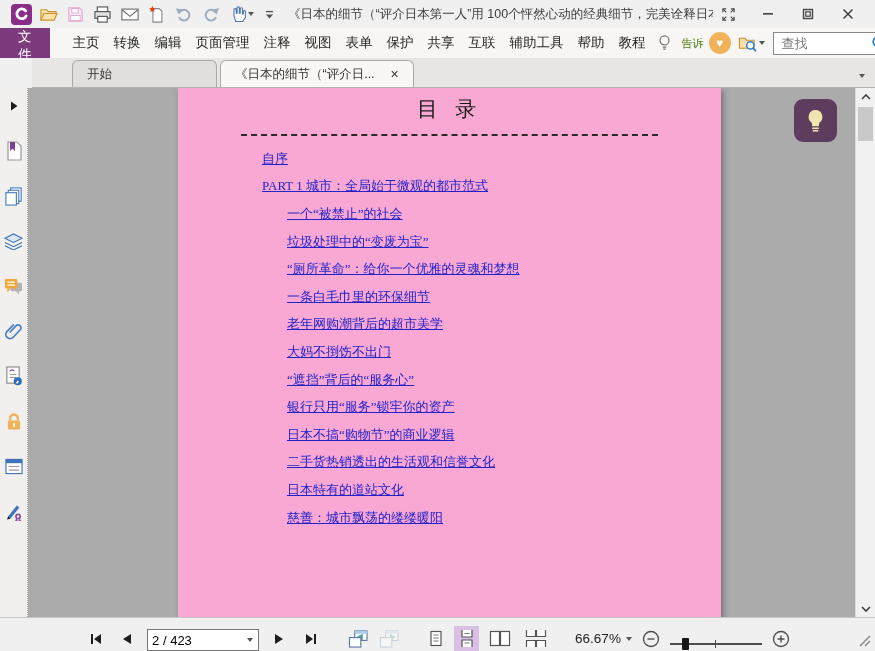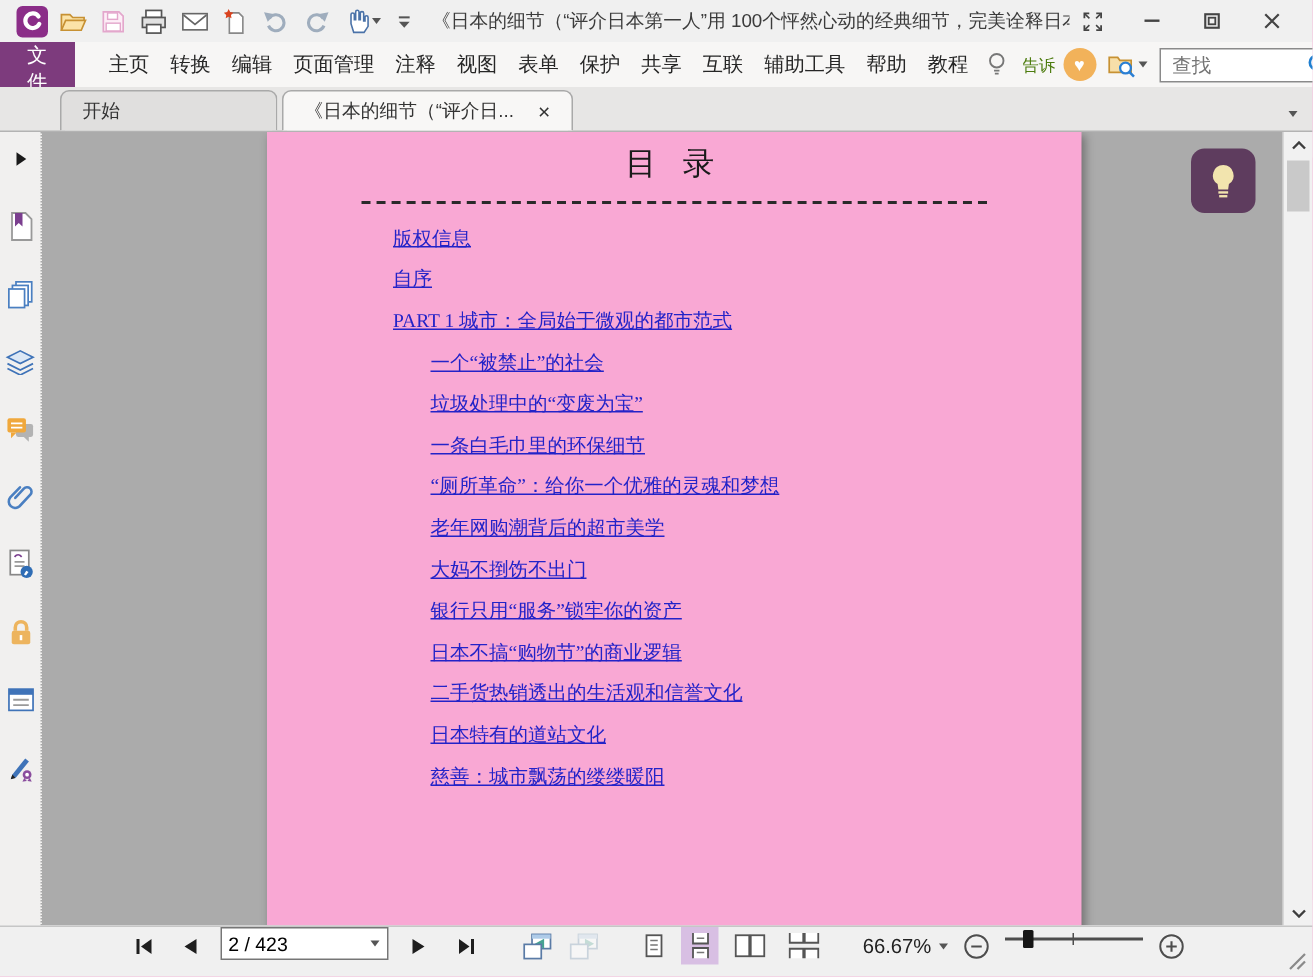--- a/index.html
+++ b/index.html
@@ -27,21 +27,21 @@
   .menu-tab { background:none; border:none; padding:6px 7px; font-size:13.5px; color:#262626; white-space:nowrap; }
   .menu-right { margin-left:auto; display:flex; align-items:center; gap:5px; padding-right:3px; }
   .mini-btn { border:none; background:transparent; width:24px; height:24px; display:flex; align-items:center; justify-content:center; padding:0; }
   .tellme-label { color:#4d7c0f; font-size:11px; max-width:28px; overflow:hidden; white-space:nowrap; }
   .heart-btn { width:22px; height:22px; border-radius:50%; border:none; background:#f2b25a; color:#fff; font-size:12px; line-height:22px; text-align:center; padding:0; }
   .caret { width:0; height:0; border-left:3.5px solid transparent; border-right:3.5px solid transparent; border-top:4px solid #555; }
   .search-box { display:flex; align-items:center; border:1px solid #8a8a8a; background:#fff; height:23px; width:120px; padding:0 3px 0 6px; }
   .search-box input { border:none; outline:none; flex:1; width:60px; font-size:13px; font-family:inherit; background:transparent; }
 
   
-  .tabbar { height:30px; background:#e7e6e5; border-bottom:1px solid #b3b3b3; display:flex; align-items:flex-end; padding-left:40px; position:relative; }
+  .tabbar { height:30px; background:#e7e6e5; border-bottom:1px solid #b3b3b3; display:flex; align-items:flex-end; padding-left:40px; position:relative;margin-left:32px; }
   .tab { height:27px; display:flex; align-items:center; padding:0 14px; font-size:12.5px; color:#333;
          border:1px solid #a9a9a9; border-bottom:none; border-radius:6px 6px 0 0; background:#e0dfde; margin-right:3px; }
   .tab-start { min-width:145px; }
   .tab.active { background:#f8f7f6; min-width:172px; }
   .tab-label { white-space:nowrap; overflow:hidden; }
   .tab-close { display:none; margin-left:auto; padding-left:16px; font-size:14px; color:#333; }
   .tab.closable .tab-close { display:inline; }
   .tabbar-caret { position:absolute; right:10px; bottom:9px; }
 
   
@@ -57,21 +57,21 @@
   .toc li.indent { padding-left:109px; }
   .toc a { font-family:"Liberation Serif","DejaVu Serif",serif; font-size:13px; color:#2323c8; text-decoration:underline; white-space:nowrap; }
   .assist { position:absolute; top:11px; right:18px; width:43px; height:43px; background:#5e3c5e; border:none; border-radius:9px; display:flex; align-items:center; justify-content:center; }
 
   .vscroll { width:20px; background:#f1f1f1; border-left:1px solid #d8d8d8; display:flex; flex-direction:column; align-items:stretch; }
   .vs-btn { height:17px; border:none; background:#f1f1f1; display:flex; align-items:center; justify-content:center; padding:0; }
   .vs-thumb { height:34px; margin:2px 2px 0; background:#c9c9c9; }
   .vs-fill { flex:1; }
 
   
-  .bottombar { height:34px; background:#f0f0f0; border-top:1px solid #c6c6c6; display:flex; align-items:flex-start; justify-content:center; gap:6px; position:relative; }
+  .bottombar { height:34px; background:#f0f0f0; border-top:1px solid #c6c6c6; display:flex; align-items:flex-end; justify-content:center; gap:6px; position:relative; }
   .tool-btn { background:none; border:none; width:25px; height:25px; display:flex; align-items:center; justify-content:center; padding:0; }
   .page-box { width:112px; height:22px; border:1px solid #767676; background:#fff; display:flex; align-items:center; padding:0 5px 0 2px; margin:0 2px; }
   .page-box input { border:none; outline:none; flex:1; width:70px; font-size:13px; font-family:inherit; }
   .group-gap { width:10px; }
   .layout-btn.active { background:#d8bfe3; }
   .zoom-btn { background:none; border:none; display:flex; align-items:center; gap:5px; font-size:13.5px; color:#222; padding:0 2px; height:25px; }
   .slider { width:92px; height:15px; position:relative; margin:0 2px; }
   .slider .track { position:absolute; top:7px; left:0; right:0; height:1.5px; background:#4d4d4d; }
   .slider .tick { position:absolute; left:45px; top:4px; width:1.5px; height:8px; background:#4d4d4d; }
   .slider .handle { position:absolute; left:12px; top:1.5px; width:7px; height:12.5px; background:#161616; border-radius:1px; }
@@ -369,57 +369,57 @@
         </span>
     </button>
   </div>
 
   <div class="docarea">
     <div class="page">
       <div class="doc-title">目 录</div>
       <hr class="doc-rule">
       <ul class="toc">
 
-          <li>
-            <a href="#">版权信息</a>
-          </li>
 
           <li>
             <a href="#">自序</a>
           </li>
 
           <li>
             <a href="#">PART 1 城市：全局始于微观的都市范式</a>
           </li>
 
           <li class="indent">
             <a href="#">一个“被禁止”的社会</a>
           </li>
 
           <li class="indent">
             <a href="#">垃圾处理中的“变废为宝”</a>
           </li>
 
           <li class="indent">
+            <a href="#">“厕所革命”：给你一个优雅的灵魂和梦想</a>
+          </li>
+
+          <li class="indent">
             <a href="#">一条白毛巾里的环保细节</a>
           </li>
 
-          <li class="indent">
-            <a href="#">“厕所革命”：给你一个优雅的灵魂和梦想</a>
-          </li>
-
 
           <li class="indent">
             <a href="#">老年网购潮背后的超市美学</a>
           </li>
 
           <li class="indent">
             <a href="#">大妈不捯饬不出门</a>
           </li>
 
+          <li class="indent">
+            <a href="#">“遮挡”背后的“服务心”</a>
+          </li>
 
 
           <li class="indent">
             <a href="#">银行只用“服务”锁牢你的资产</a>
           </li>
 
           <li class="indent">
             <a href="#">日本不搞“购物节”的商业逻辑</a>
           </li>
 

